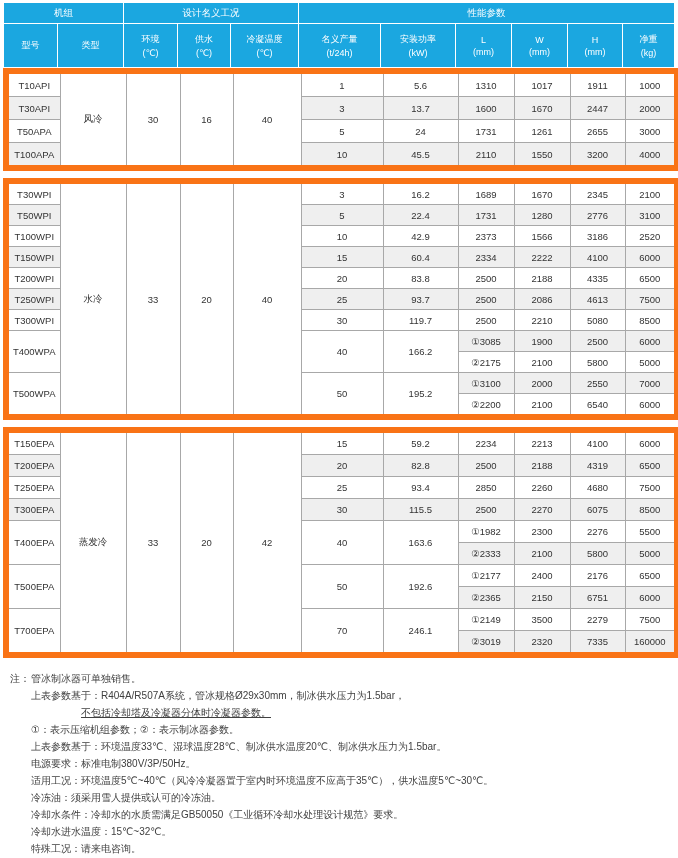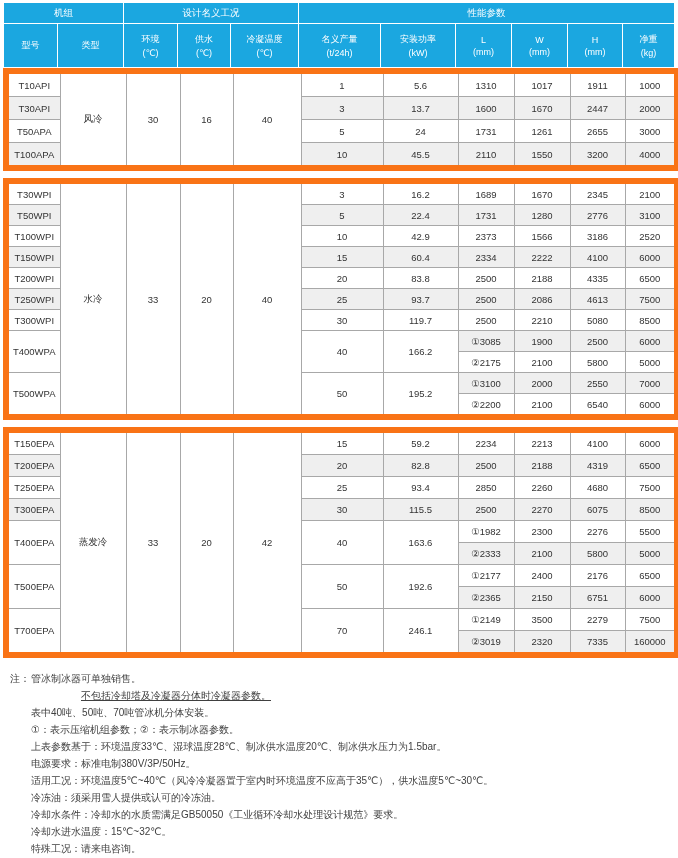--- a/index.html
+++ b/index.html
@@ -387,22 +387,22 @@
             <td class="stripe">7335</td>
             <td class="stripe">160000</td>
           </tr>
         </tbody>
       </table>
     </div>
   <div class="notes">
     <span class="note-prefix">注：</span>
     <div id="note-lines">
         <div class="note-line indent-0">管冰制冰器可单独销售。</div>
+        <div class="note-line indent-0">上表参数基于：R404A/R507A系统，管冰规格Ø29x30mm，制冰供水压力为1.5bar，</div>
         <div class="note-line indent-1">不包括冷却塔及冷凝器分体时冷凝器参数。</div>
-        <div class="note-line indent-0">表中40吨、50吨、70吨管冰机分体安装。</div>
         <div class="note-line indent-0">①：表示压缩机组参数；②：表示制冰器参数。</div>
         <div class="note-line indent-0">上表参数基于：环境温度33℃、湿球温度28℃、制冰供水温度20℃、制冰供水压力为1.5bar。</div>
         <div class="note-line indent-0">电源要求：标准电制380V/3P/50Hz。</div>
         <div class="note-line indent-0">适用工况：环境温度5℃~40℃（风冷冷凝器置于室内时环境温度不应高于35℃），供水温度5℃~30℃。</div>
         <div class="note-line indent-0">冷冻油：须采用雪人提供或认可的冷冻油。</div>
         <div class="note-line indent-0">冷却水条件：冷却水的水质需满足GB50050《工业循环冷却水处理设计规范》要求。</div>
         <div class="note-line indent-0">冷却水进水温度：15℃~32℃。</div>
         <div class="note-line indent-0">特殊工况：请来电咨询。</div>
         <div class="note-line indent-0">制冷剂类型：R717、R404A、R507A。</div>
       </div>

